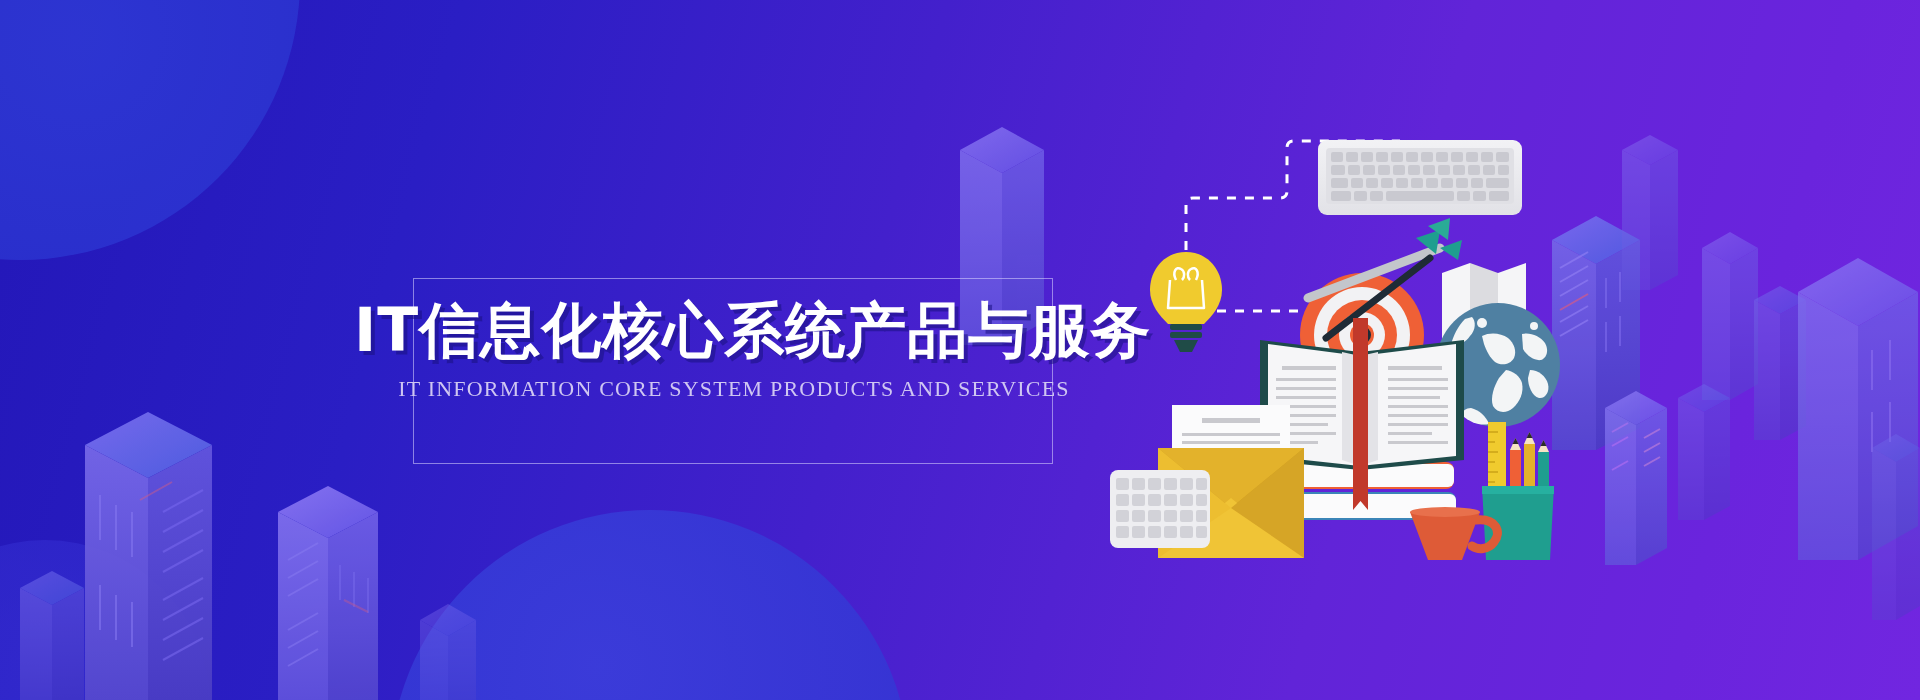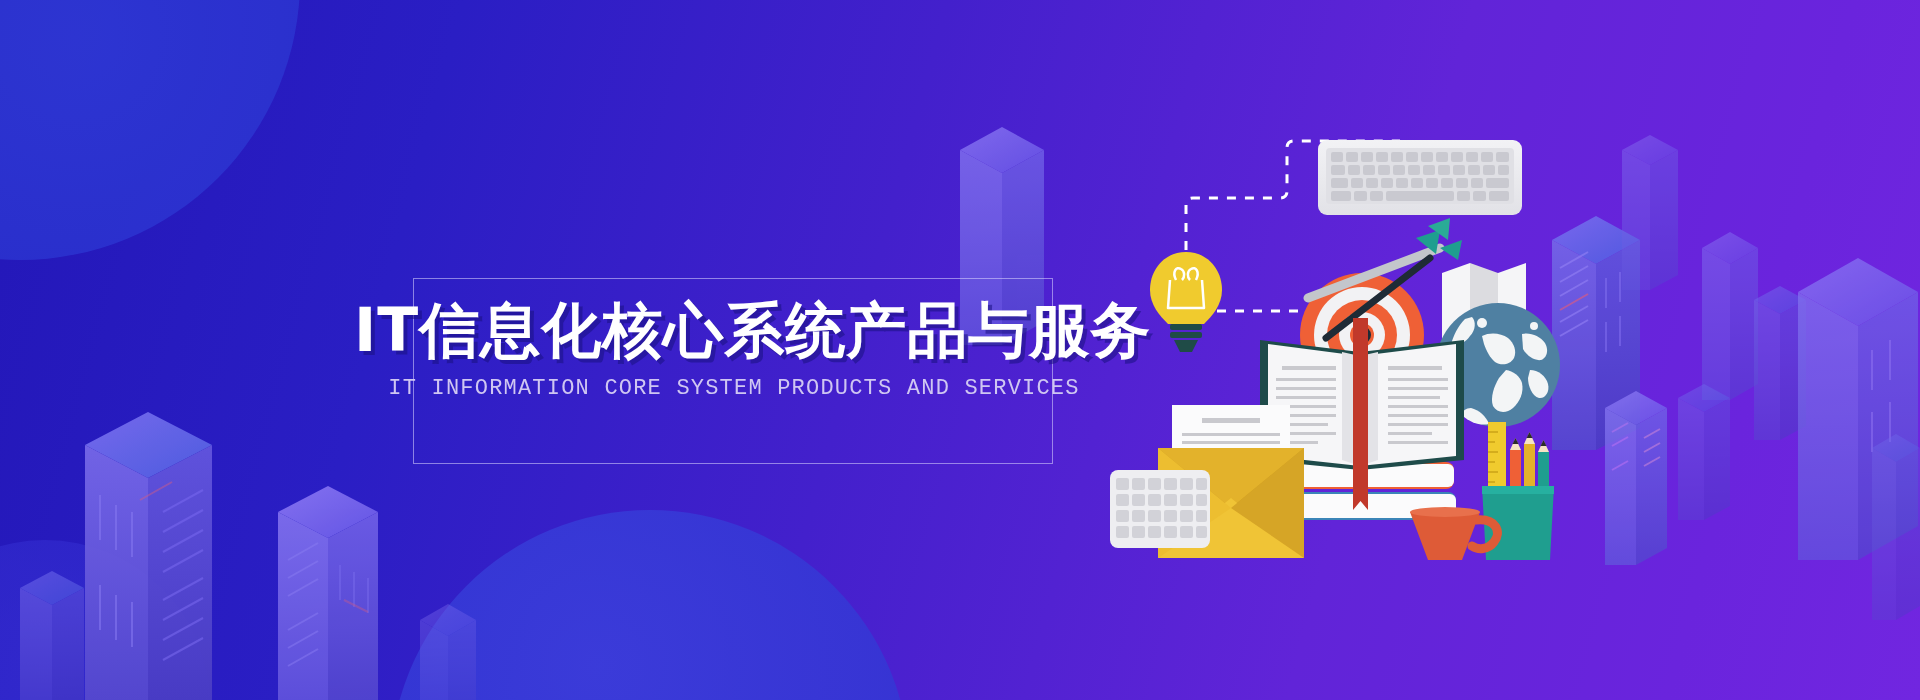--- a/index.html
+++ b/index.html
@@ -74,21 +74,21 @@
     white-space: nowrap;
     text-shadow: 4px 4px 0 rgba(26, 16, 130, .55);
     font-family: "DejaVu Sans", "Liberation Sans", sans-serif;
   }
   #subhead {
     margin-top: 14px;
     font-size: 22px;
     letter-spacing: 1.2px;
     color: #cfc6f2;
     white-space: nowrap;
-    font-family: Liberation Mono, monospace;
+    font-family: Liberation Serif, serif;
   }
 
   
   #illustration {
     position: absolute;
     left: 1110px;
     top: 130px;
     width: 450px;
     height: 440px;
   }

